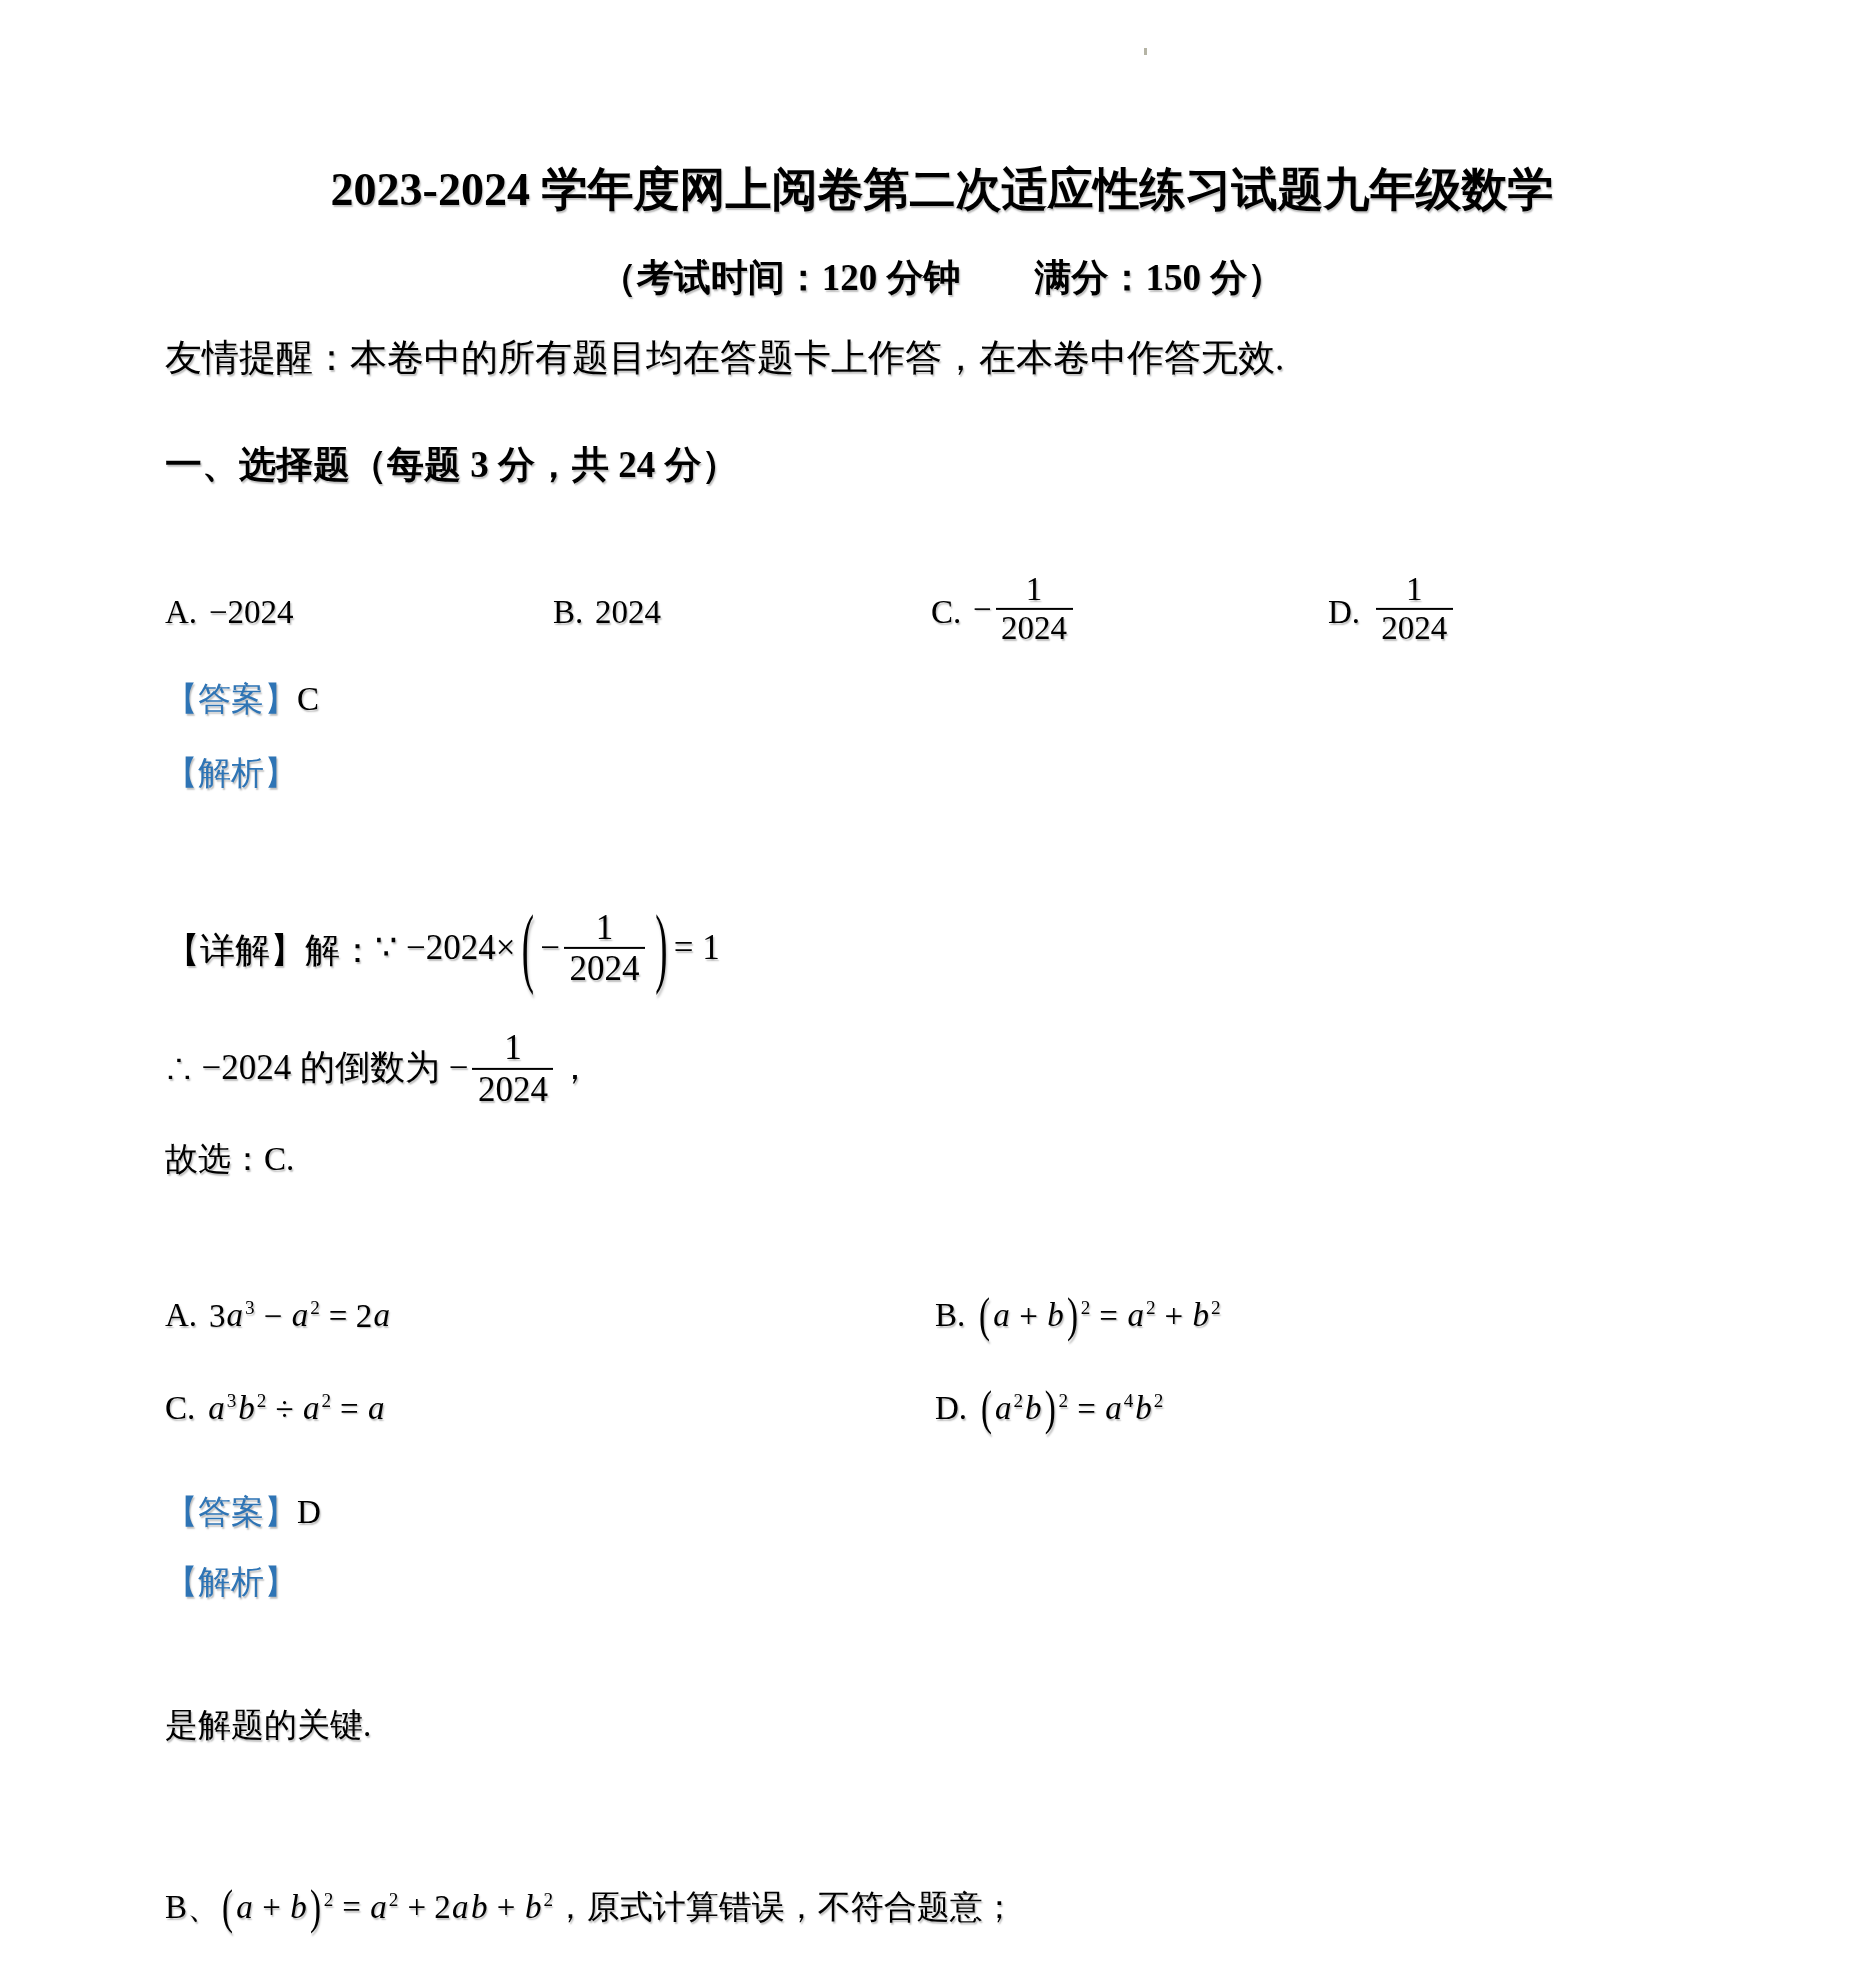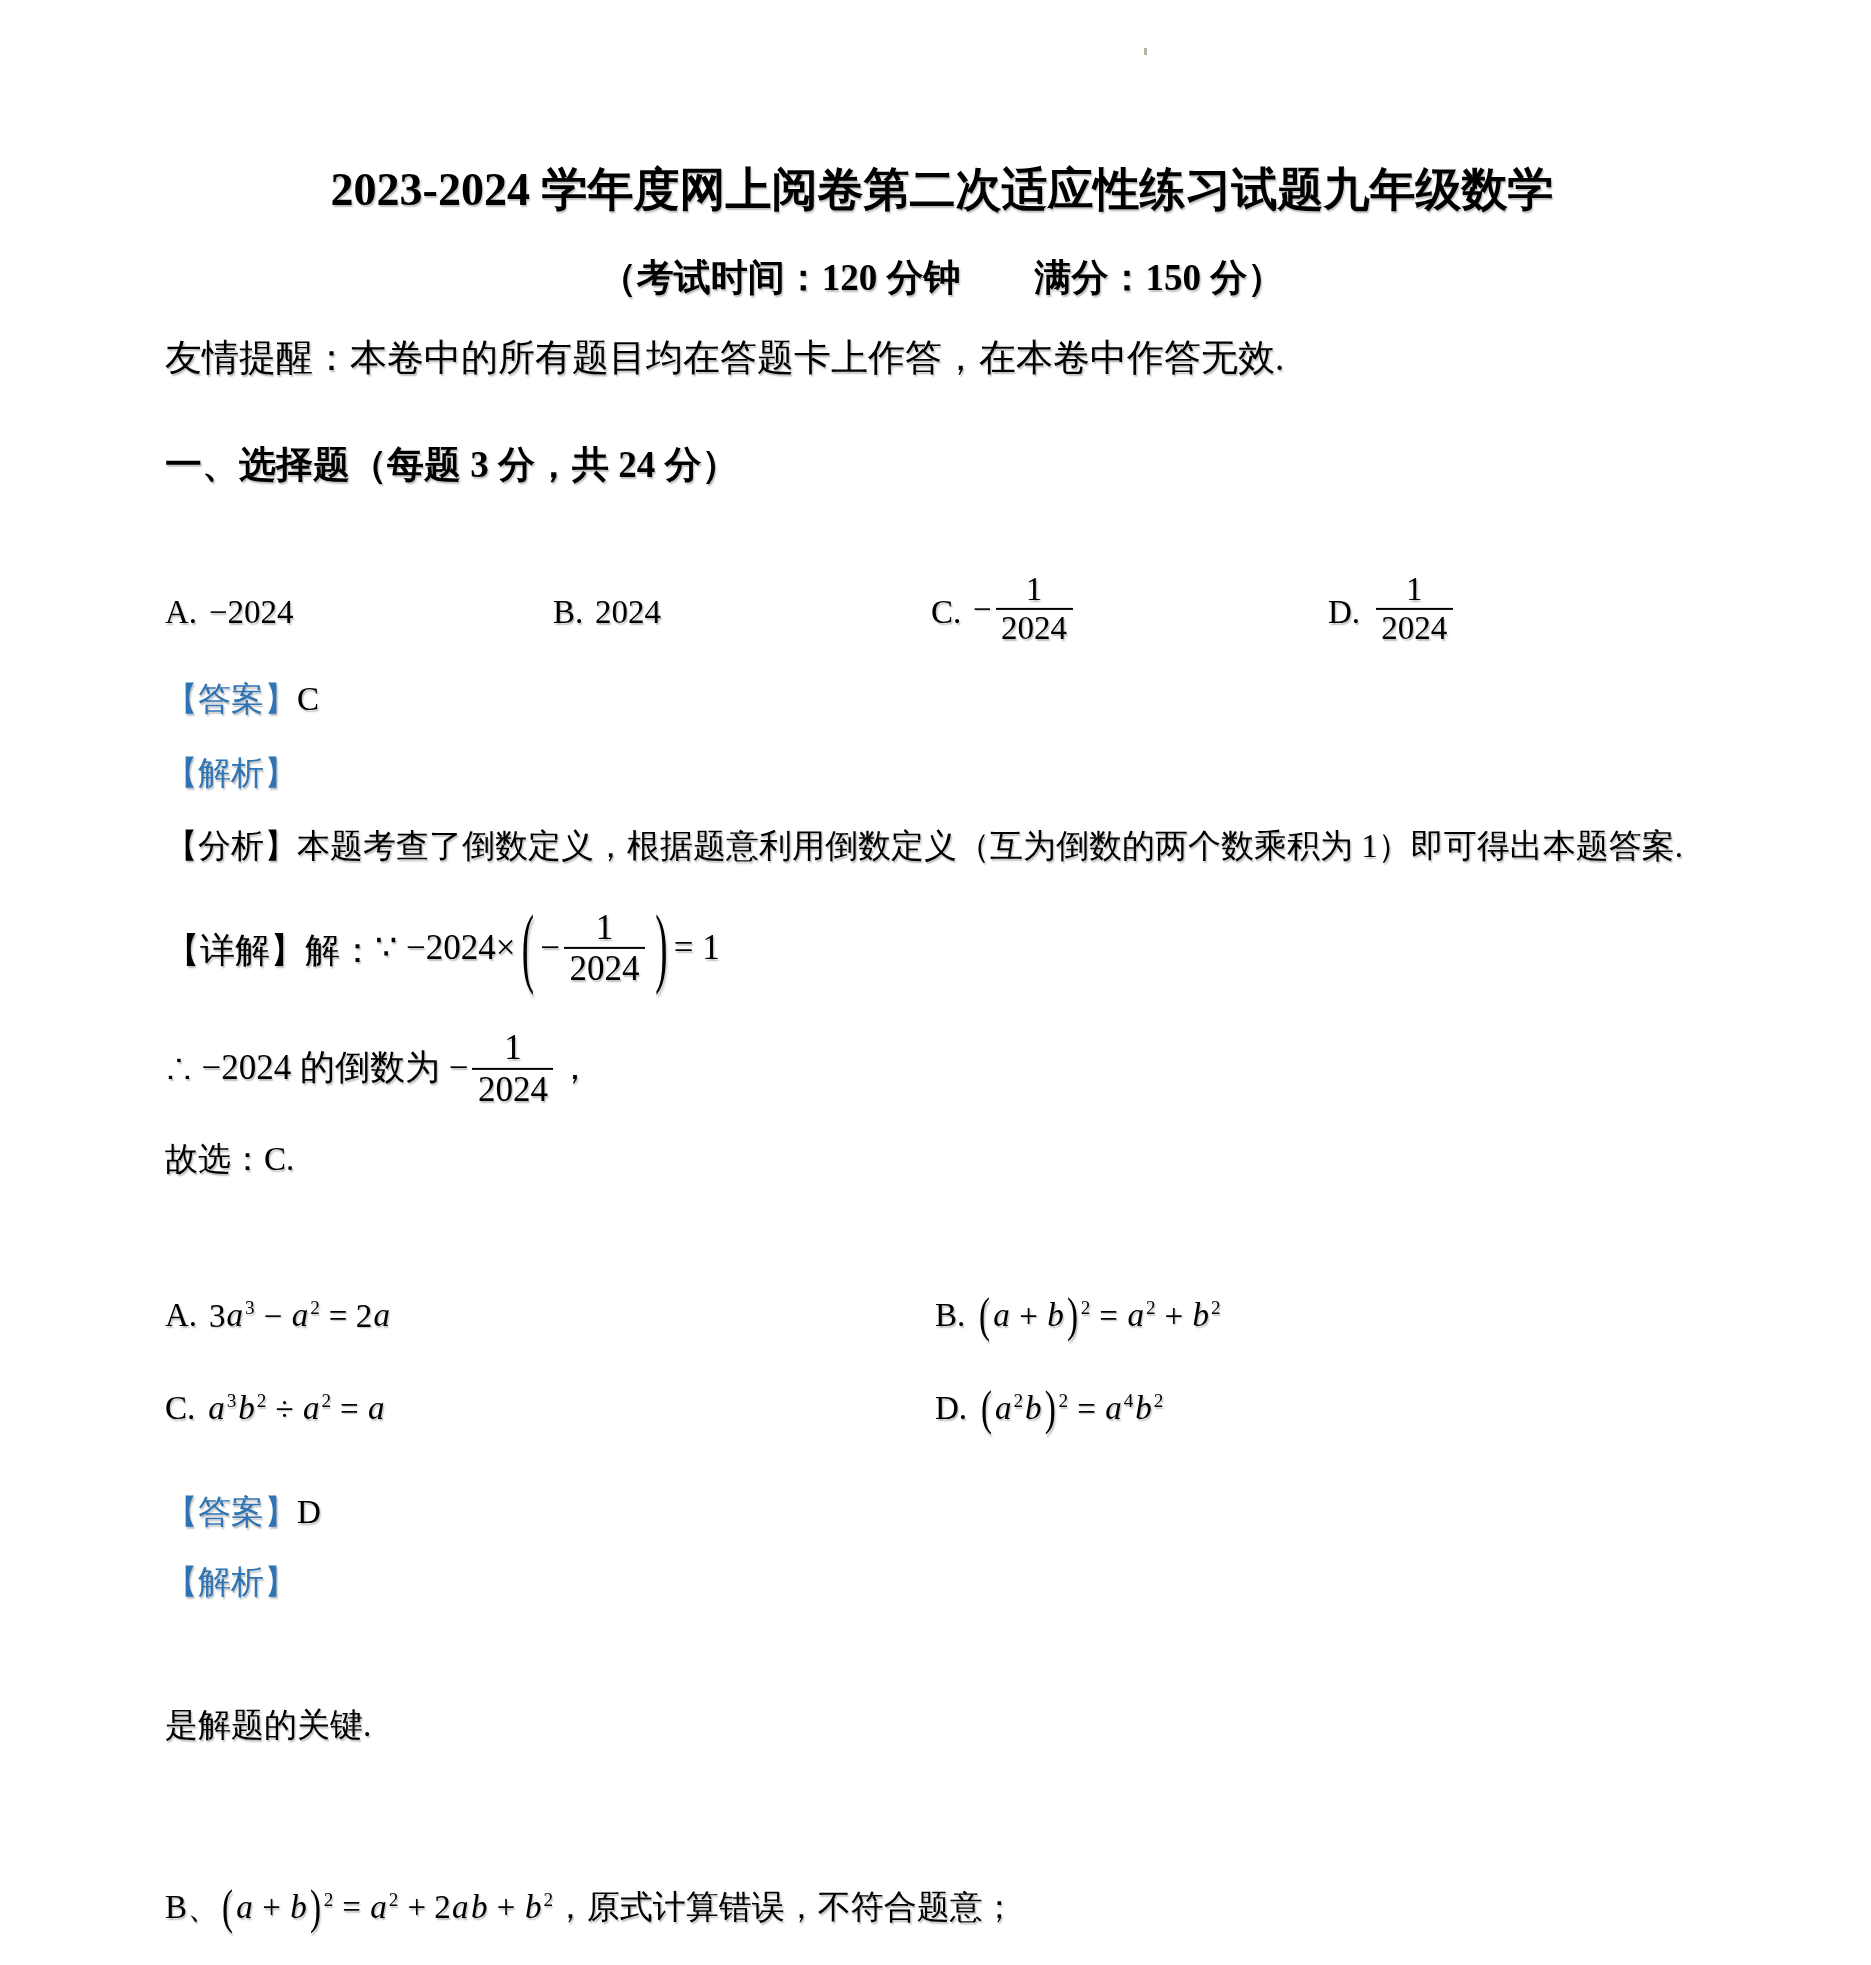--- a/index.html
+++ b/index.html
@@ -49,21 +49,20 @@
 
   <div class="orow" style="top:567px;height:90px">
     <div class="opt" style="left:0"><span class="olabel">A.</span><span class="math"><span>−2024</span></span></div>
     <div class="opt" style="left:388px"><span class="olabel">B.</span><span class="math"><span>2024</span></span></div>
     <div class="opt" style="left:766px"><span class="olabel">C.</span><span class="math"><span>−</span><span class="frac"><span class="num">1</span><span class="den">2024</span></span></span></div>
     <div class="opt" style="left:1163px"><span class="olabel">D.</span><span class="math"><span class="frac"><span class="num">1</span><span class="den">2024</span></span></span></div>
   </div>
 
   <div class="ln" style="top:677px"><span style="color: rgb(46, 116, 181);">【答案】</span><span>C</span></div>
   <div class="ln" style="top:751px"><span style="color: rgb(46, 116, 181);">【解析】</span></div>
-  <div class="ln" style="top:824px"><span>【分析】</span><span>本题考查了倒数定义，根据题意利用倒数定义（互为倒数的两个数乘积为 1）即可得出本题答案.</span></div>
 
   <div class="ln flexln" style="top:903px;height:96px;font-size:35px"><span>【详解】</span><span>解：</span><span class="math"><span>∵ −2024×</span><span class="bigp">(</span><span>−</span><span class="frac"><span class="num">1</span><span class="den">2024</span></span><span class="bigp">)</span><span>= 1</span></span></div>
   <div class="ln flexln" style="top:1029px;height:85px;font-size:35px"><span class="math"><span>∴ −2024 的倒数为 −</span><span class="frac"><span class="num">1</span><span class="den">2024</span></span><span>，</span></span></div>
   <div class="ln" style="top:1137px">故选：C.</div>
 
 
   <div class="orow" style="top:1284px;height:63px">
     <div class="opt" style="left:0"><span class="olabel">A.</span><span class="math"><span>3</span><span class="it">a</span><span class="sup">3</span><span> − </span><span class="it">a</span><span class="sup">2</span><span> = 2</span><span class="it">a</span></span></div>
     <div class="opt" style="left:770px"><span class="olabel">B.</span><span class="math"><span class="mp">(</span><span class="it">a</span><span> + </span><span class="it">b</span><span class="mp">)</span><span class="sup">2</span><span> = </span><span class="it">a</span><span class="sup">2</span><span> + </span><span class="it">b</span><span class="sup">2</span></span></div>
   </div>

